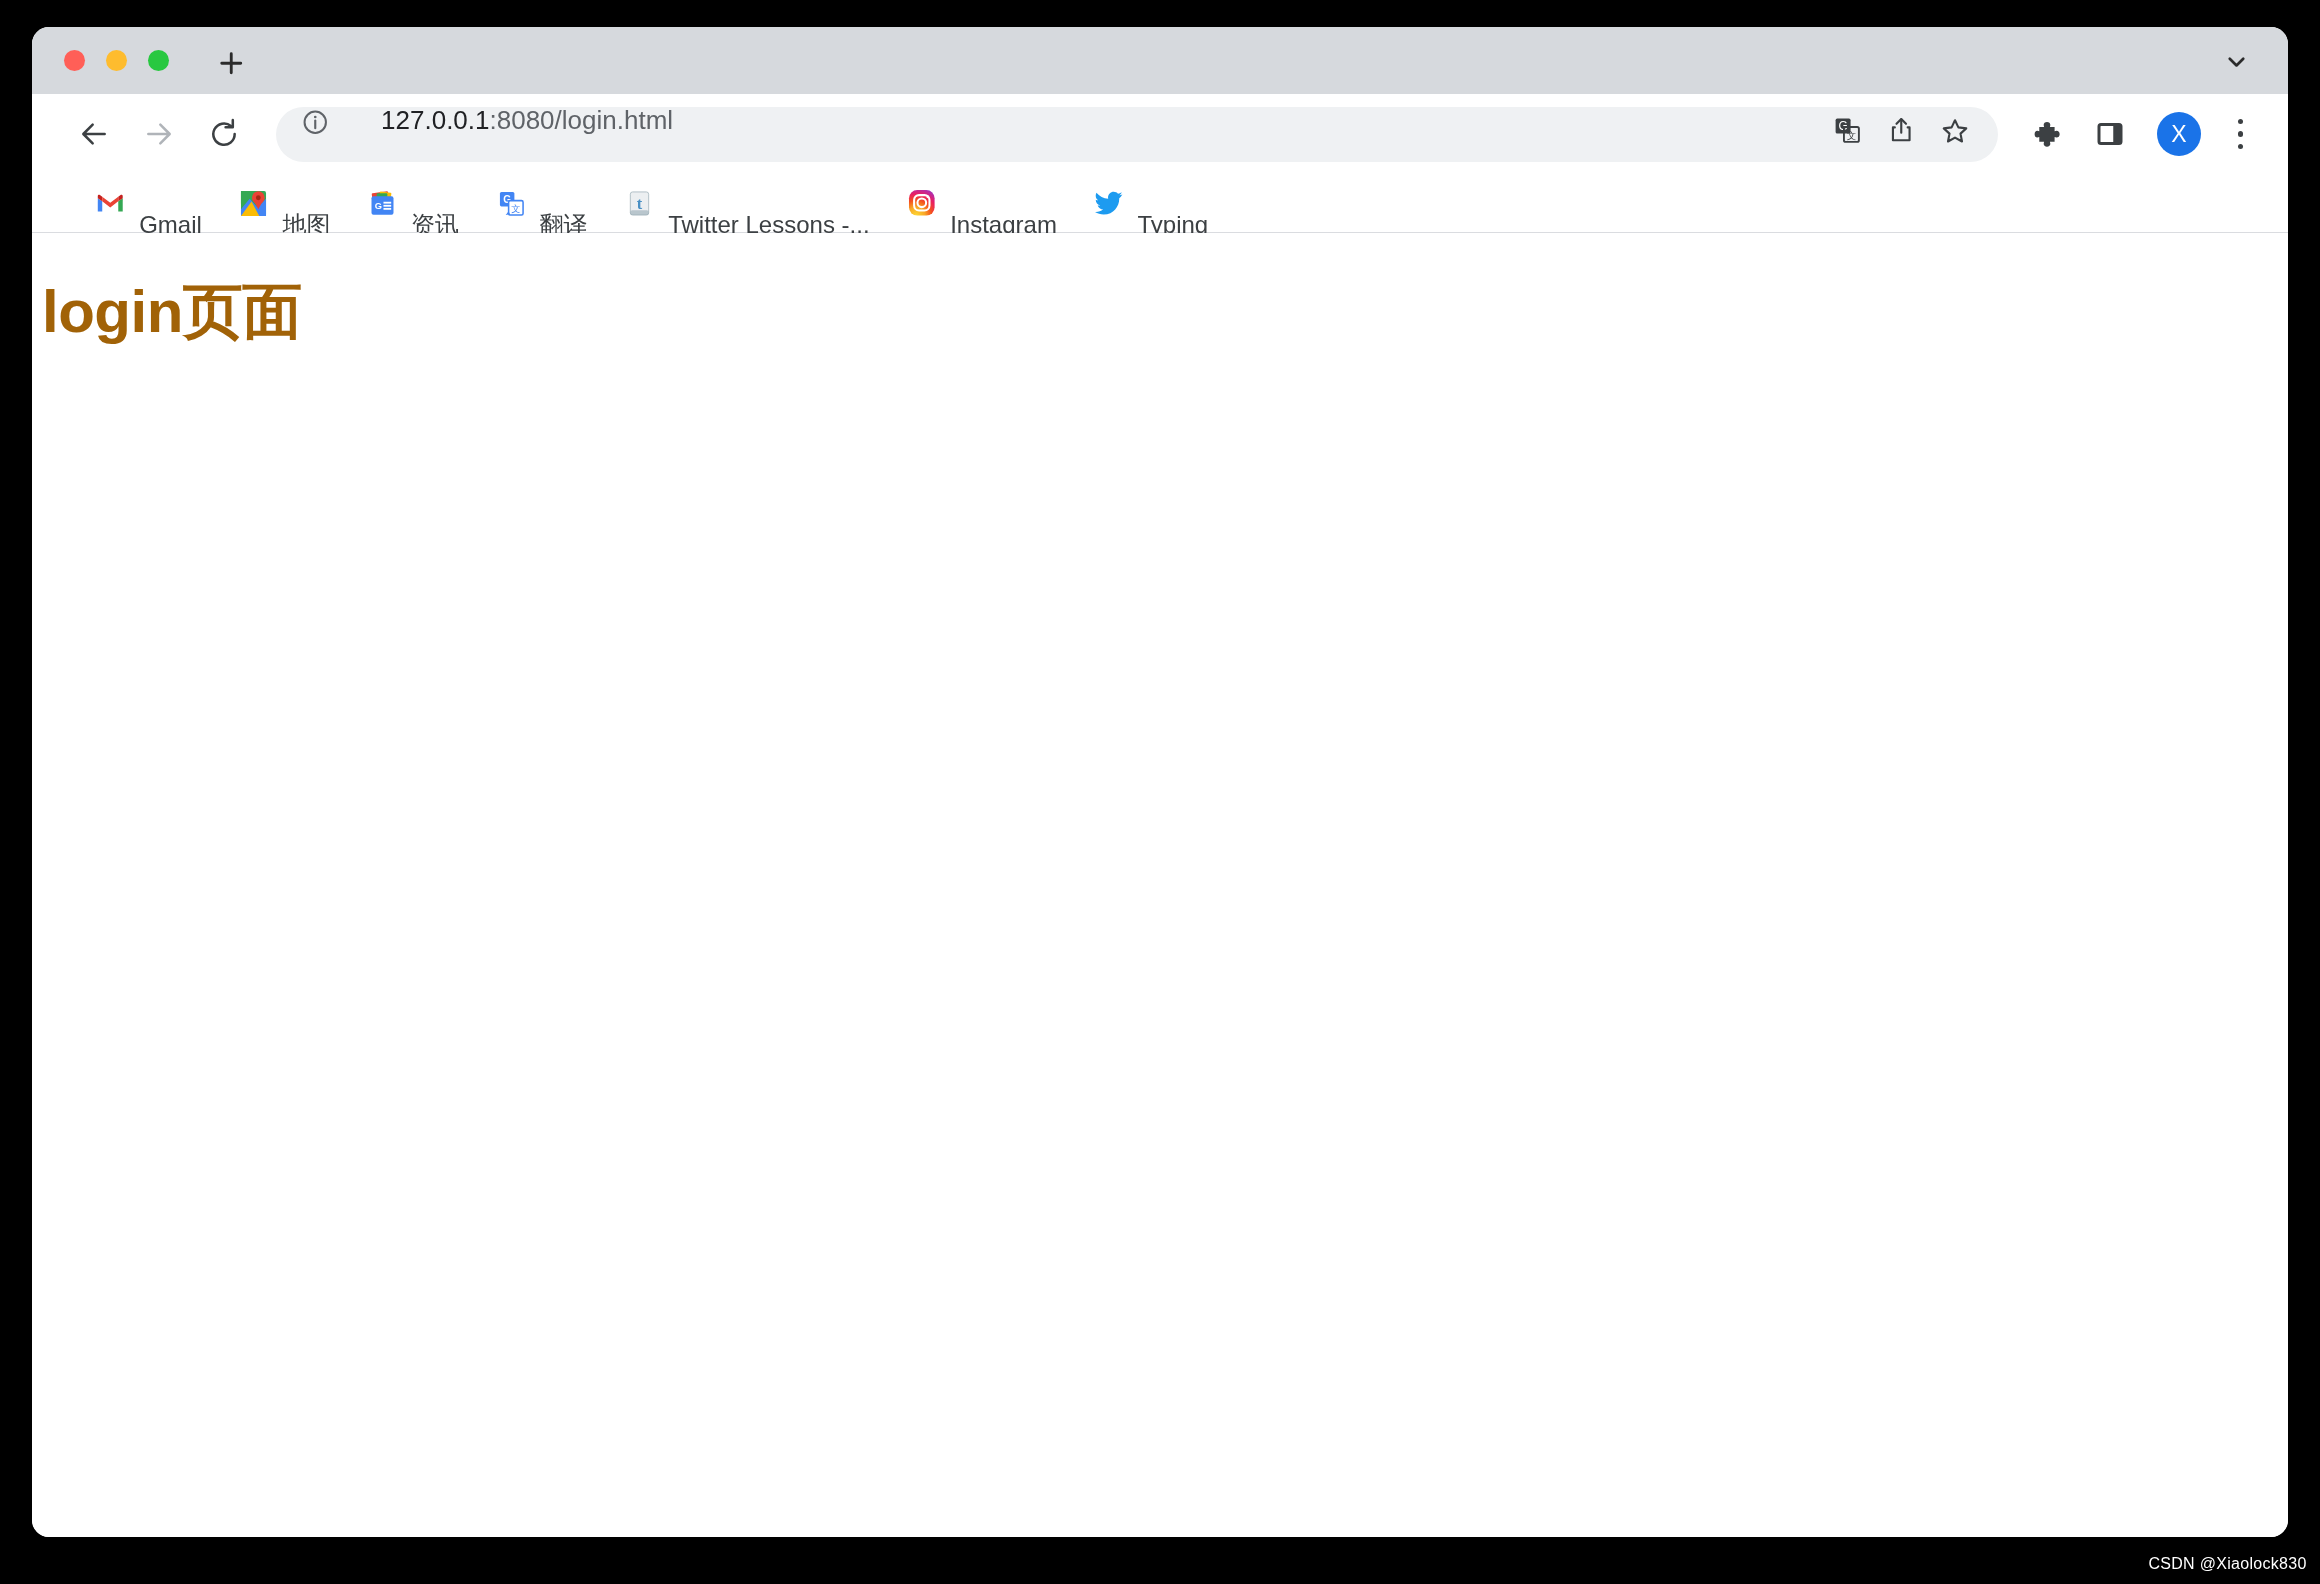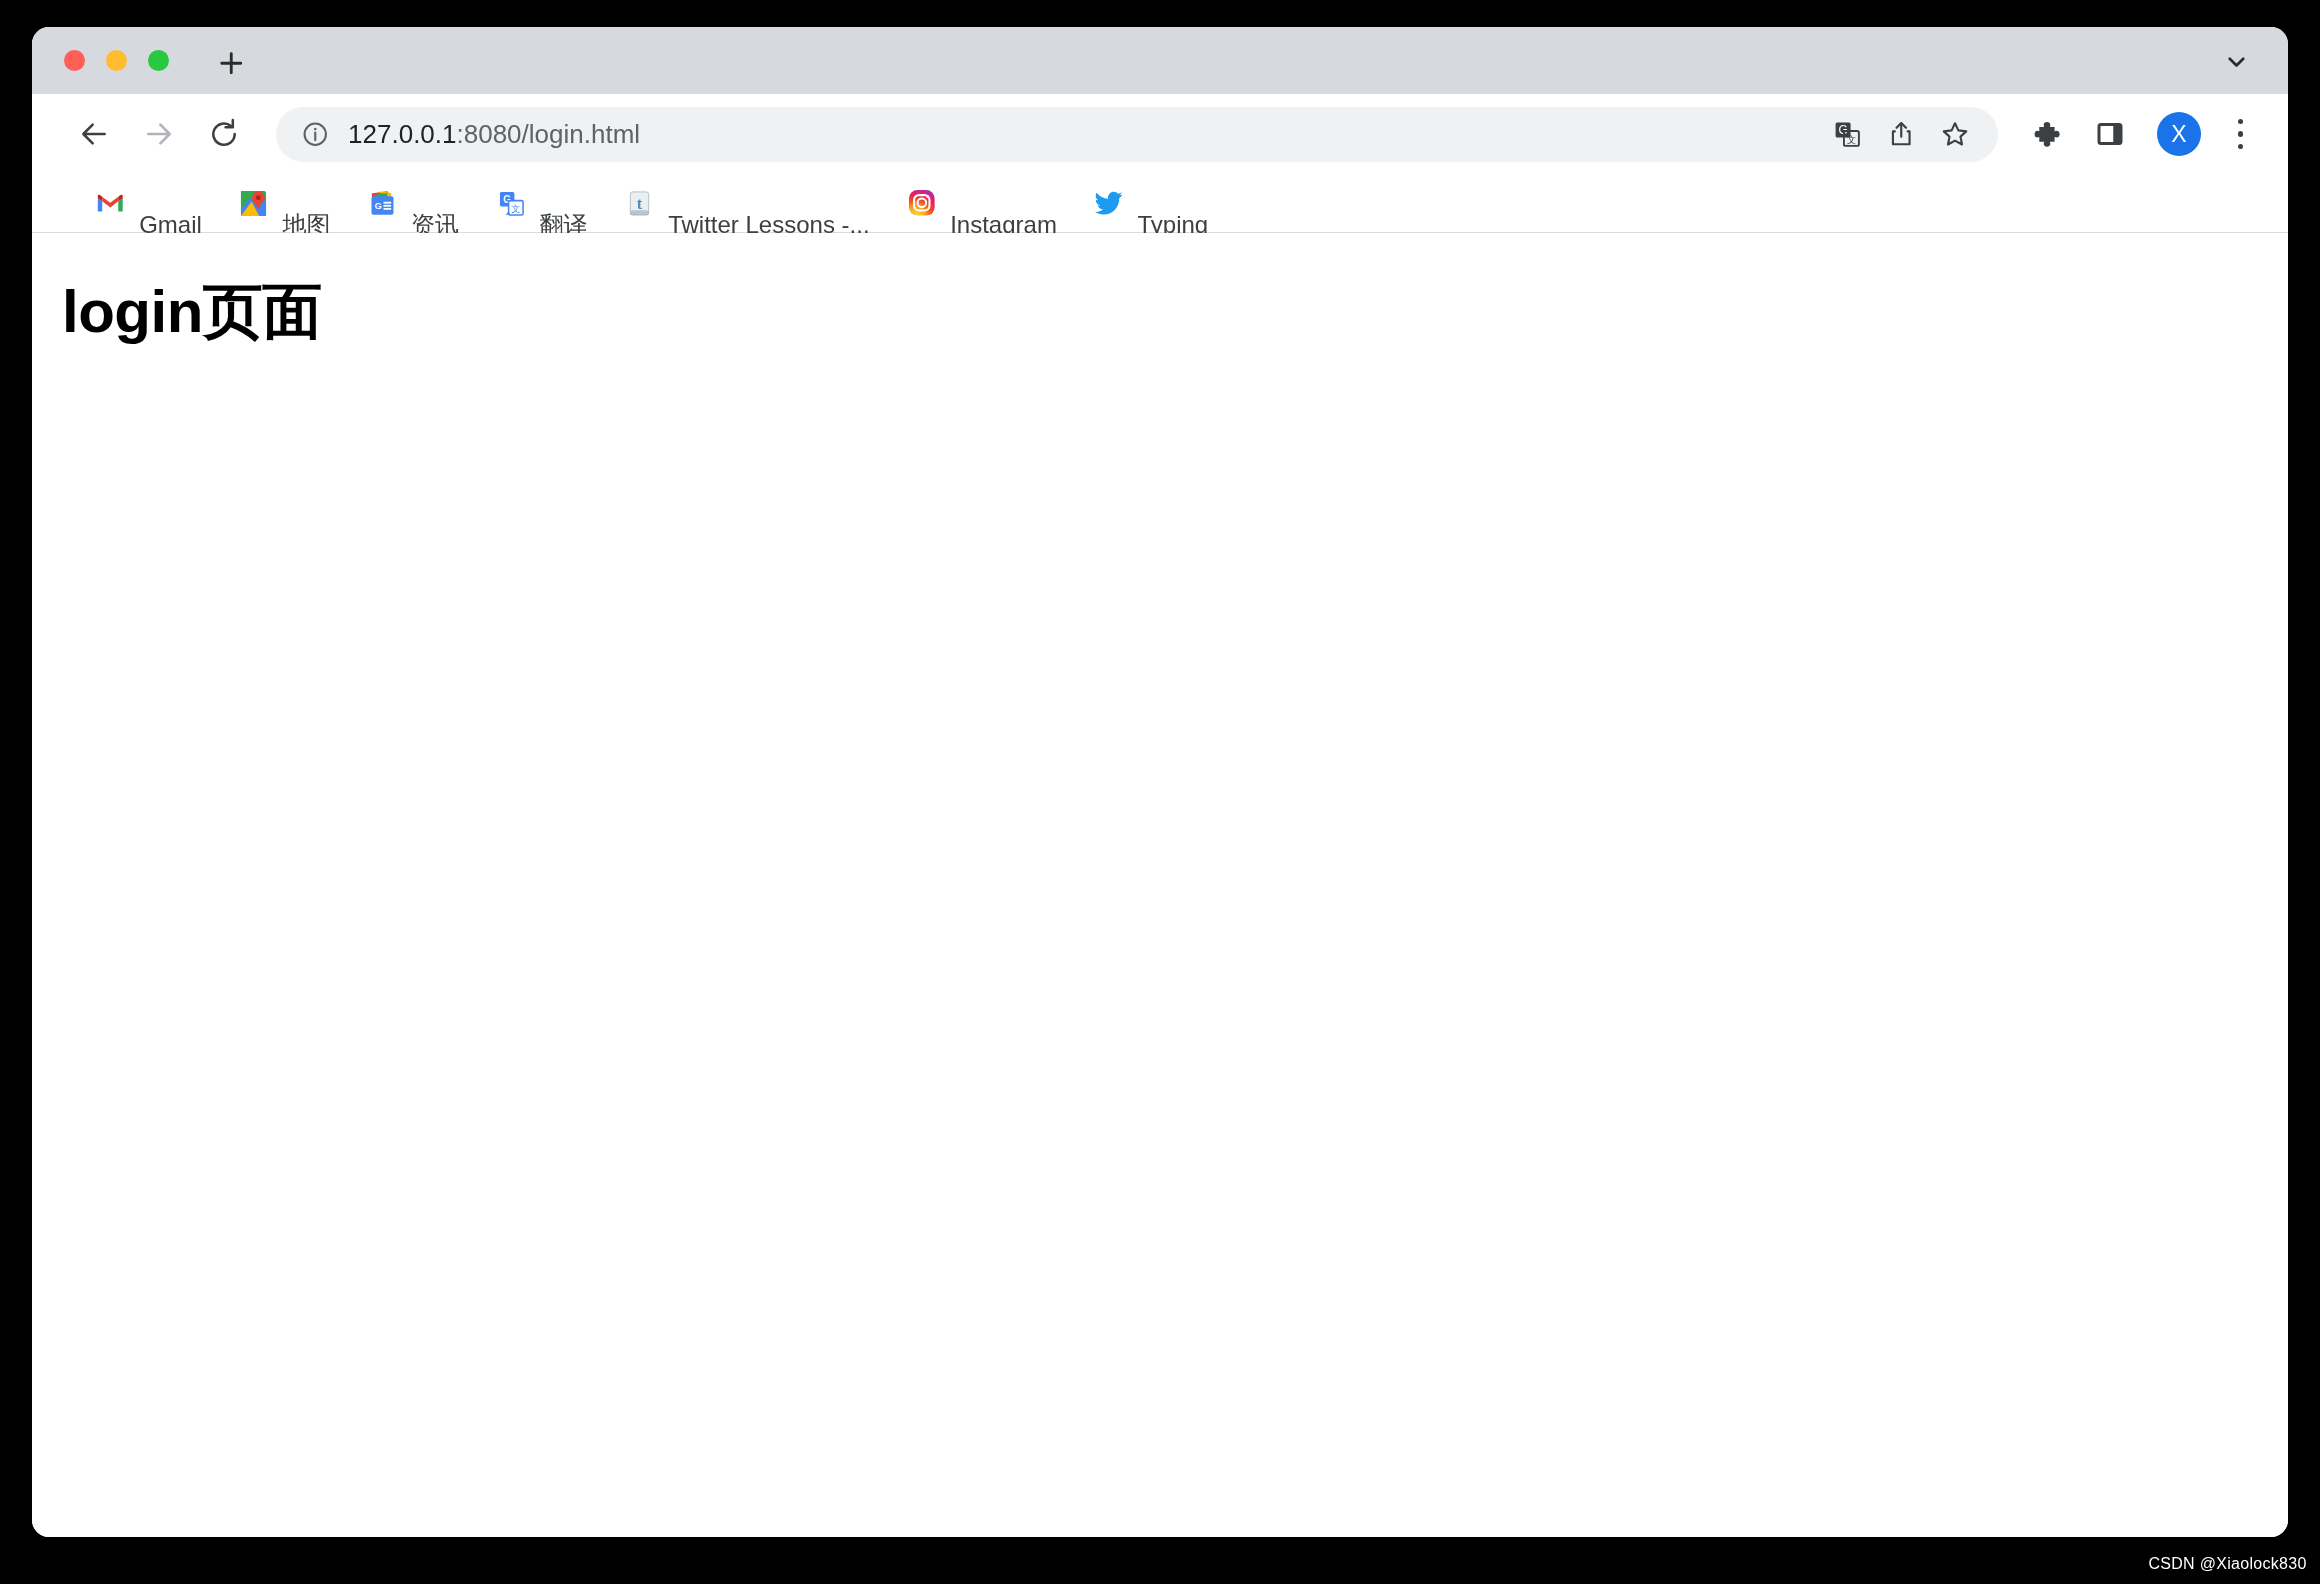--- a/index.html
+++ b/index.html
@@ -127,23 +127,24 @@
   #nav-forward { margin-left: 5.7px; }
   #nav-reload  { margin-left: 5.7px; }
 
   #omnibox {
     flex: 1 1 auto;
     height: 55px;
     margin: 0 13.3px 0 23px;
     background: #eff1f3;
     border-radius: 27.6px;
     display: flex;
-    align-items: center;
+    align-items: flex-start;
     padding: 0 19px 0 23px;
     box-sizing: border-box;
+    gap: 33px;
   }
   #site-info-icon {
     width: 32px; height: 32px;
     flex: 0 0 32px;
     display: flex; align-items: center; justify-content: center;
   }
   #omnibox-url {
     margin-left: 17px;
     font-size: 26px;
     color: #5f6368;
@@ -231,24 +232,24 @@
     position: absolute;
     left: 0;
     right: 0;
     top: 206px;
     bottom: 0;
     background: #ffffff;
     overflow: hidden;
   }
   #page-heading {
     margin: 0;
-    padding: 46px 0 0 30px;
+    padding: 46px 0 0 10px;
     font-size: 60px;
     font-weight: bold;
-    color: #000000;
+    color: #a16207;
     line-height: 1.1;
     letter-spacing: -0.5px;
   }
 
   
   #watermark {
     position: absolute;
     right: 13.3px;
     bottom: 11.4px;
     font-size: 16px;

